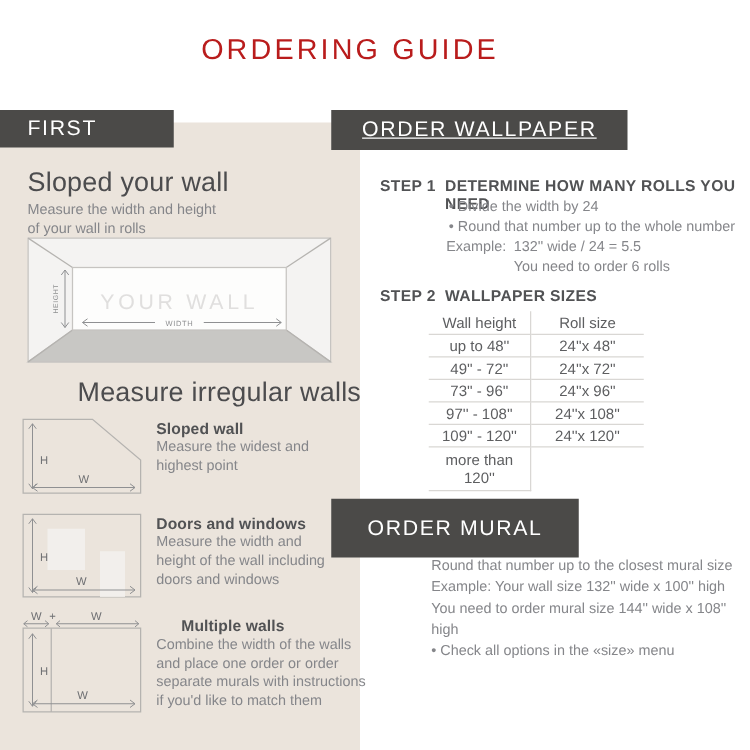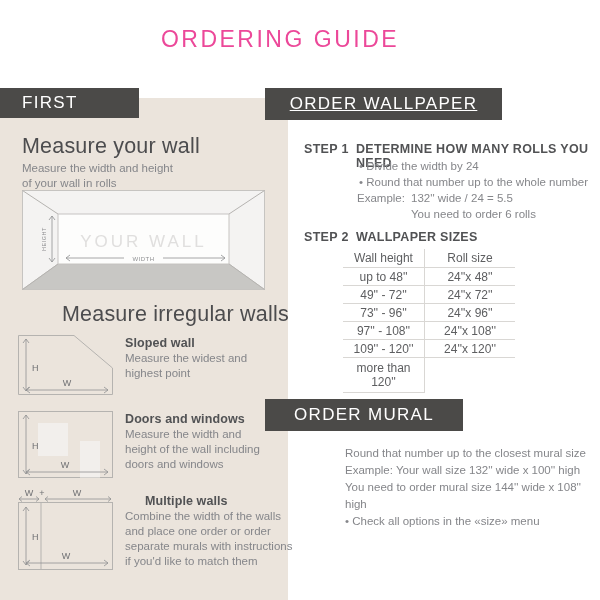--- a/index.html
+++ b/index.html
@@ -5,31 +5,31 @@
   html,body{margin:0;padding:0;}
   body{
     width:600px;height:600px;position:relative;overflow:hidden;
     background:#ffffff;
     font-family:"Liberation Sans", sans-serif;
     -webkit-font-smoothing:antialiased;
   }
   .abs{position:absolute;}
   .page-title{
     width:560px;text-align:center;top:26px;left:0;
-    font-size:23px;letter-spacing:2.5px;color:#ec4899;font-weight:500;
+    font-size:23px;letter-spacing:2.5px;color:#b91c1c;font-weight:500;
   }
   .beige-panel{left:0;top:98px;width:288px;height:502px;background:#ebe4dc;}
   .badge{
     background:#4b4a48;color:#ffffff;font-size:17px;letter-spacing:1.3px;
     display:flex;align-items:center;
   }
   .badge.first{left:0;top:88px;width:139px;height:30px;padding-left:22px;box-sizing:border-box;}
   .badge.center{justify-content:center;}
   .badge.wallpaper{left:265px;top:88px;width:237px;height:32px;text-decoration:underline;}
-  .badge.mural{left:265px;top:399px;width:198px;height:32px;}
+  .badge.mural{left:265px;top:399px;width:198px;height:47px;}
   .h-big{font-size:21.5px;color:#4c4c4e;font-weight:500;letter-spacing:.2px;}
   .body-txt{font-size:11.5px;color:#85868a;line-height:15px;}
   .lbl{font-size:12.5px;color:#515254;font-weight:bold;letter-spacing:.1px;}
   .step-label{font-size:12.5px;color:#515254;font-weight:bold;letter-spacing:.3px;}
   .bullets div{line-height:15.5px;}
   .mural-lines div{line-height:17px;}
   .wp-table{
     left:343px;top:249px;width:172px;
     display:grid;grid-template-columns:82px 90px;grid-template-rows:19px 18px 18px 18px 18px 18px 35px;
   }
@@ -47,21 +47,21 @@
 </style>
 </head>
 <body>
 
 <div class="abs page-title">ORDERING GUIDE</div>
 
 <div class="abs beige-panel"></div>
 
 <div class="abs badge first">FIRST</div>
 
-<div class="abs h-big" style="left:22px;top:134px;">Measure your wall</div>
+<div class="abs h-big" style="left:22px;top:134px;">Sloped your wall</div>
 <div class="abs body-txt" style="left:22px;top:161px;">
   <div>Measure the width and height</div>
   <div>of your wall in rolls</div>
 </div>
 
 <svg class="abs" style="left:22px;top:190px;" width="243" height="100" viewBox="0 0 243 100">
   <rect x="0.5" y="0.5" width="242" height="99" fill="#f4f3f2" stroke="#c6c4c1"></rect>
   <line x1="0.5" y1="0.5" x2="36" y2="24" class="shape-stroke" stroke="#c6c4c1"></line>
   <line x1="242.5" y1="0.5" x2="207" y2="24" class="shape-stroke" stroke="#c6c4c1"></line>
   <polygon points="36,74 207,74 242.5,99.5 0.5,99.5" fill="#c8c7c4" stroke="#c6c4c1" stroke-width="1"></polygon>

